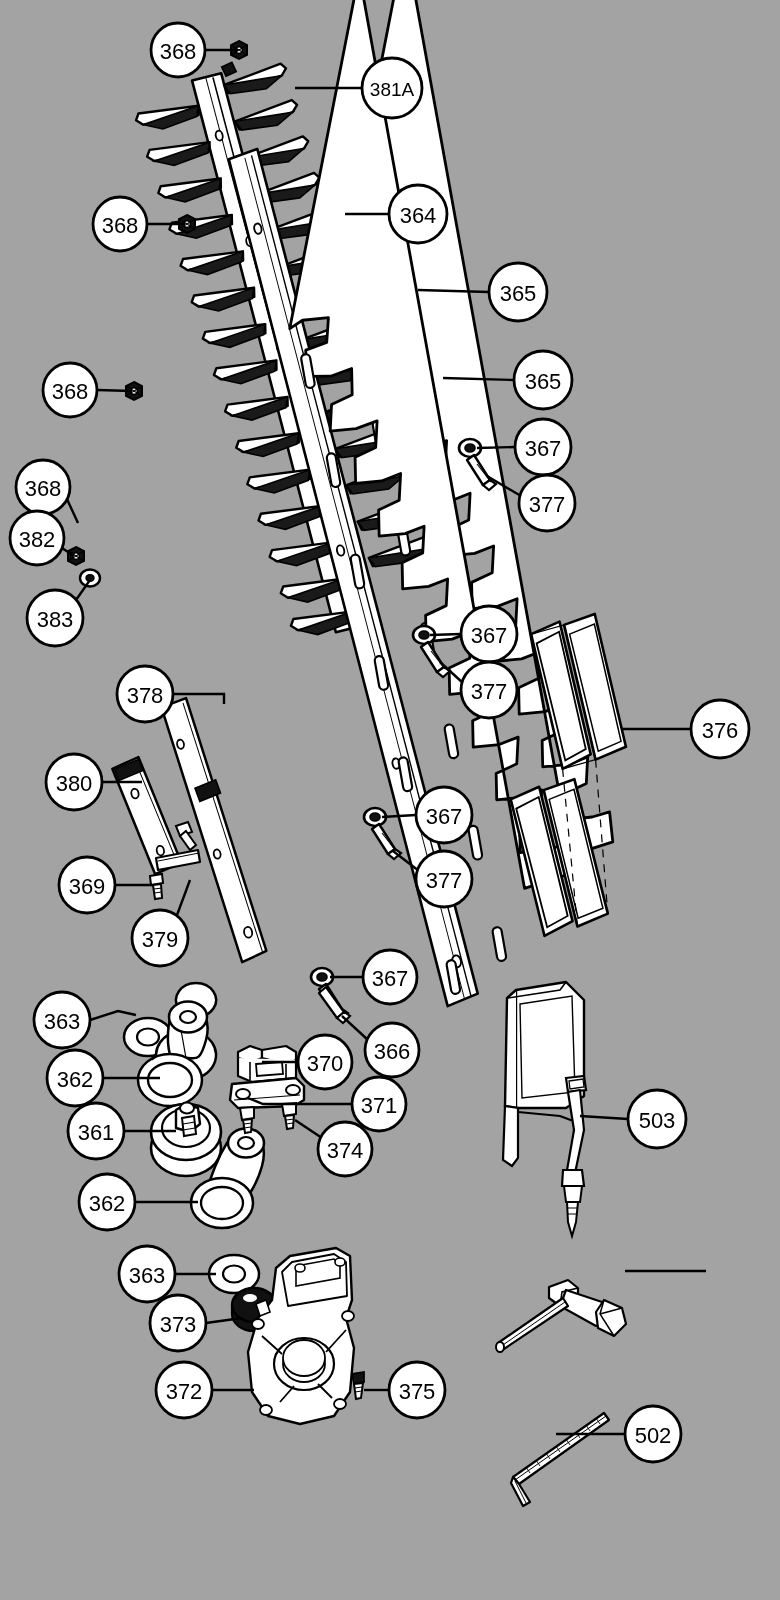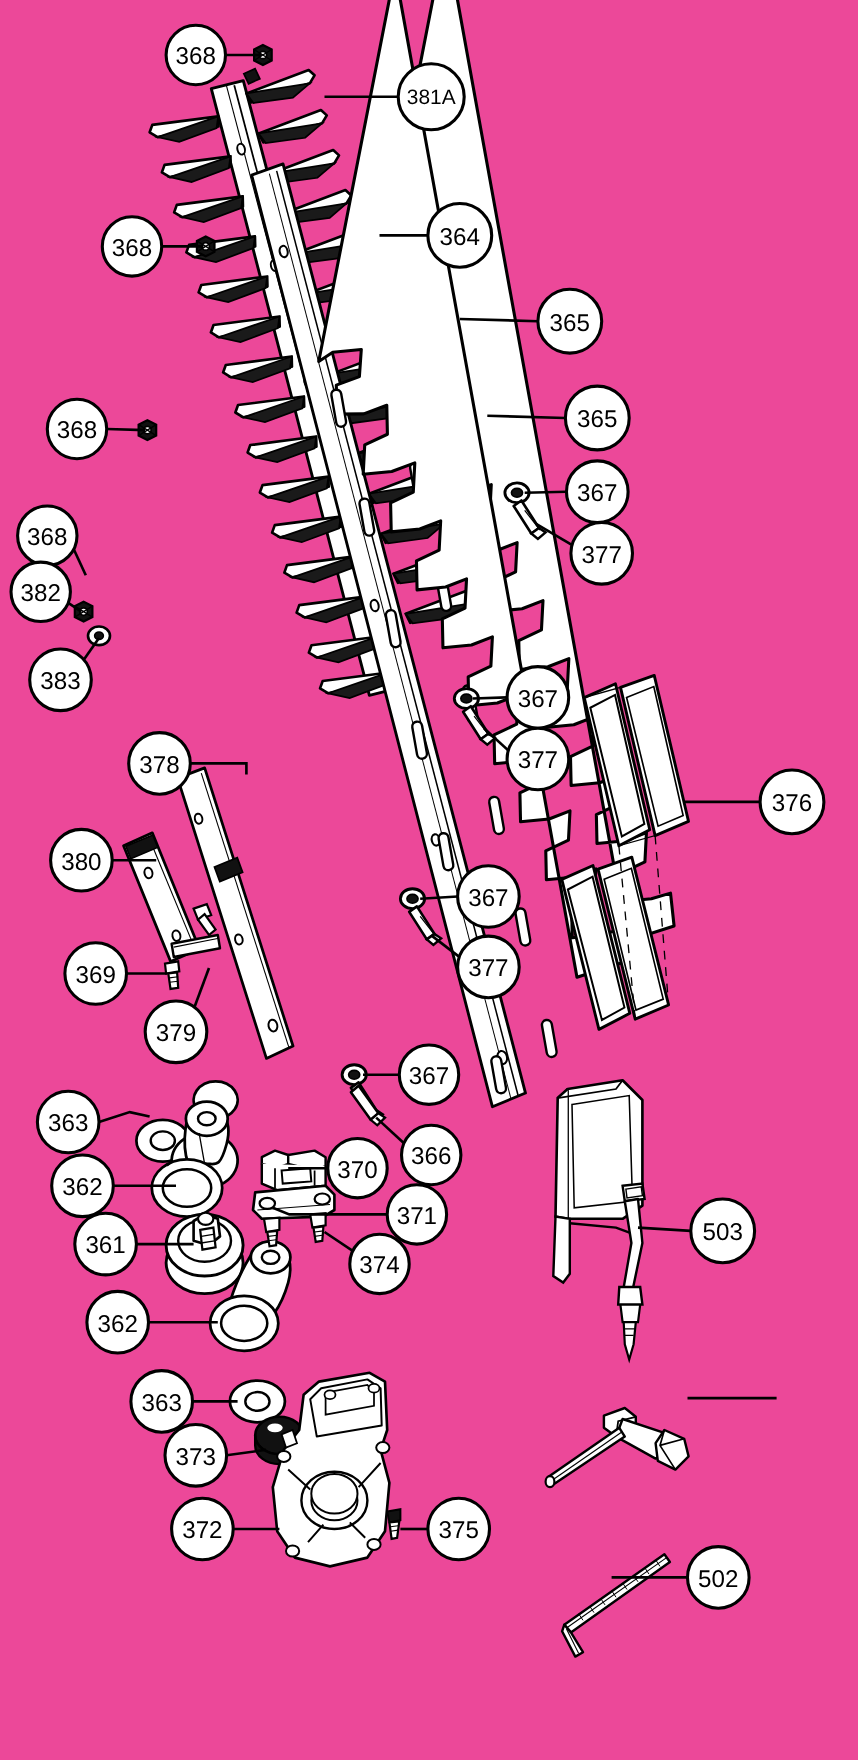--- a/index.html
+++ b/index.html
@@ -1,19 +1,19 @@
 <!DOCTYPE html>
 <html><head>
 <meta charset="utf-8">
 <title>Parts Diagram</title>
 <style>
   html,body{margin:0;padding:0;background:#ffffff;}
   body{width:780px;height:1600px;position:relative;overflow:hidden;
        font-family:"Liberation Sans","DejaVu Sans",sans-serif;}
-  #stage{position:absolute;left:0;top:0;width:780px;height:1600px;background:#ec4899;}
+  #stage{position:absolute;left:0;top:0;width:780px;height:1600px;background:#a3a3a3;}
   svg.layer{position:absolute;left:0;top:0;width:780px;height:1600px;}
   .bub-text{font-family:"Liberation Sans","DejaVu Sans",sans-serif;
             font-size:22px;fill:#000;text-anchor:middle;dominant-baseline:central;}
   .bub-text.small{font-size:19px;}
 </style>
 </head>
 <body>
 
 <div id="stage">
 

